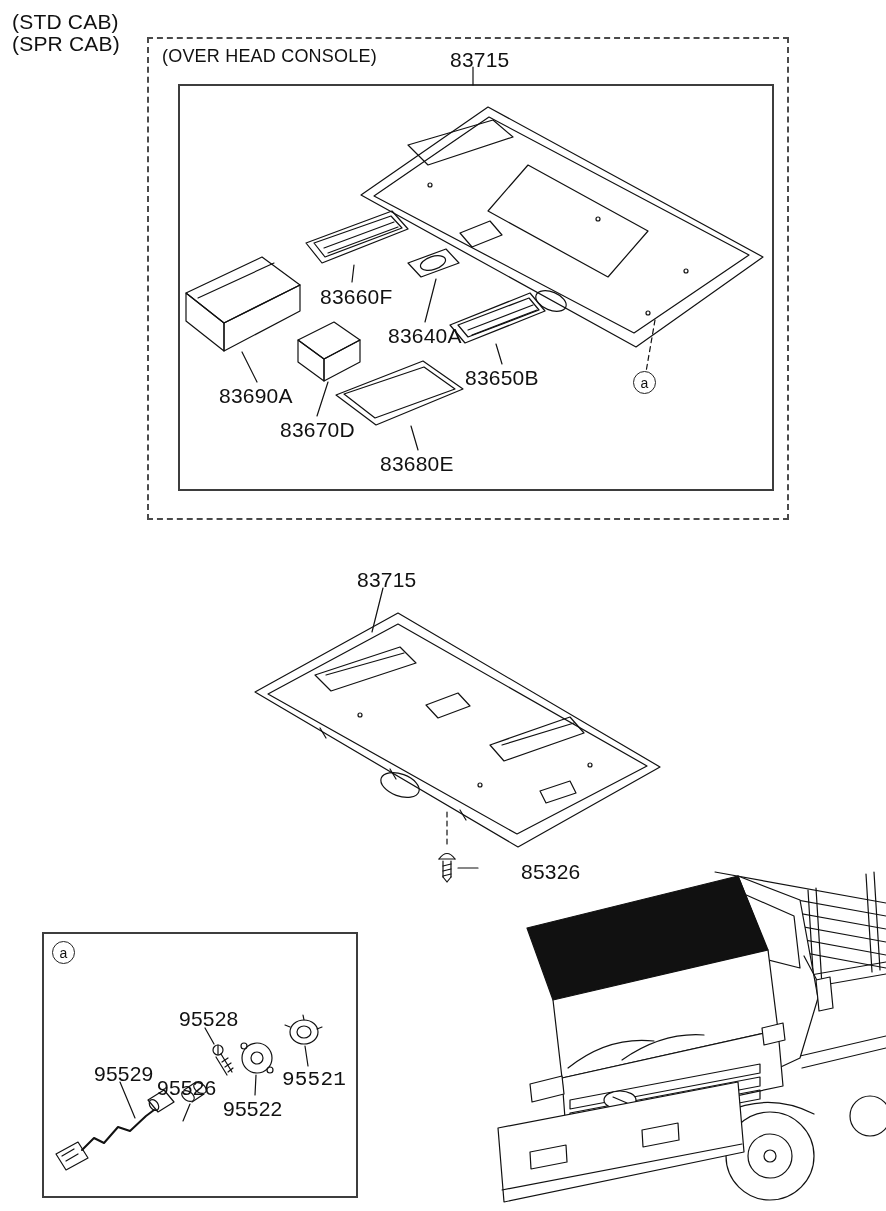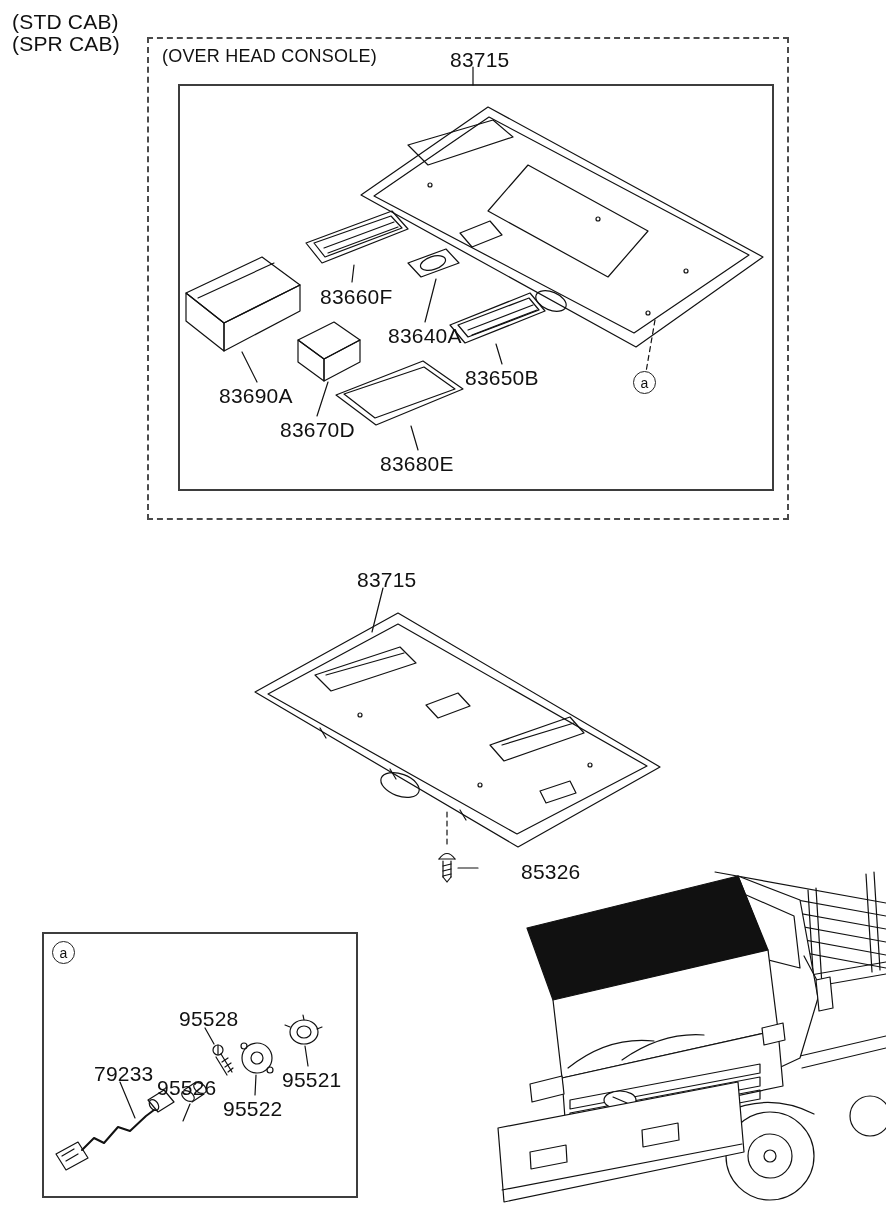--- a/index.html
+++ b/index.html
@@ -173,22 +173,22 @@
 
       <line x1="163" y1="96" x2="172" y2="112"></line>
       <line x1="78" y1="150" x2="93" y2="186"></line>
       <line x1="266" y1="134" x2="263" y2="114"></line>
       <line x1="213" y1="163" x2="214" y2="143"></line>
       <line x1="141" y1="189" x2="148" y2="172"></line>
     </g>
   </svg>
 
   <div class="label" style="left:179px; top:1007px;text-align:right;">95528</div>
-  <div class="label" style="left:94px; top:1062px;">79233</div>
-  <div class="label" style="left:282px; top:1068px;">95521</div>
+  <div class="label" style="left:94px; top:1062px;">95529</div>
+  <div class="label" style="left:282px; top:1068px;font-family:Liberation Mono, monospace;">95521</div>
   <div class="label" style="left:223px; top:1097px;">95522</div>
   <div class="label" style="left:157px; top:1076px;">95526</div>
 
   <svg style="left:470px; top:860px;" width="416" height="351" viewBox="0 0 416 351">
     <g class="art">
 
       <line x1="245" y1="12" x2="416" y2="43"></line>
       <line x1="250" y1="26" x2="416" y2="56"></line>
       <line x1="256" y1="40" x2="416" y2="69"></line>
       <line x1="263" y1="54" x2="416" y2="82"></line>

